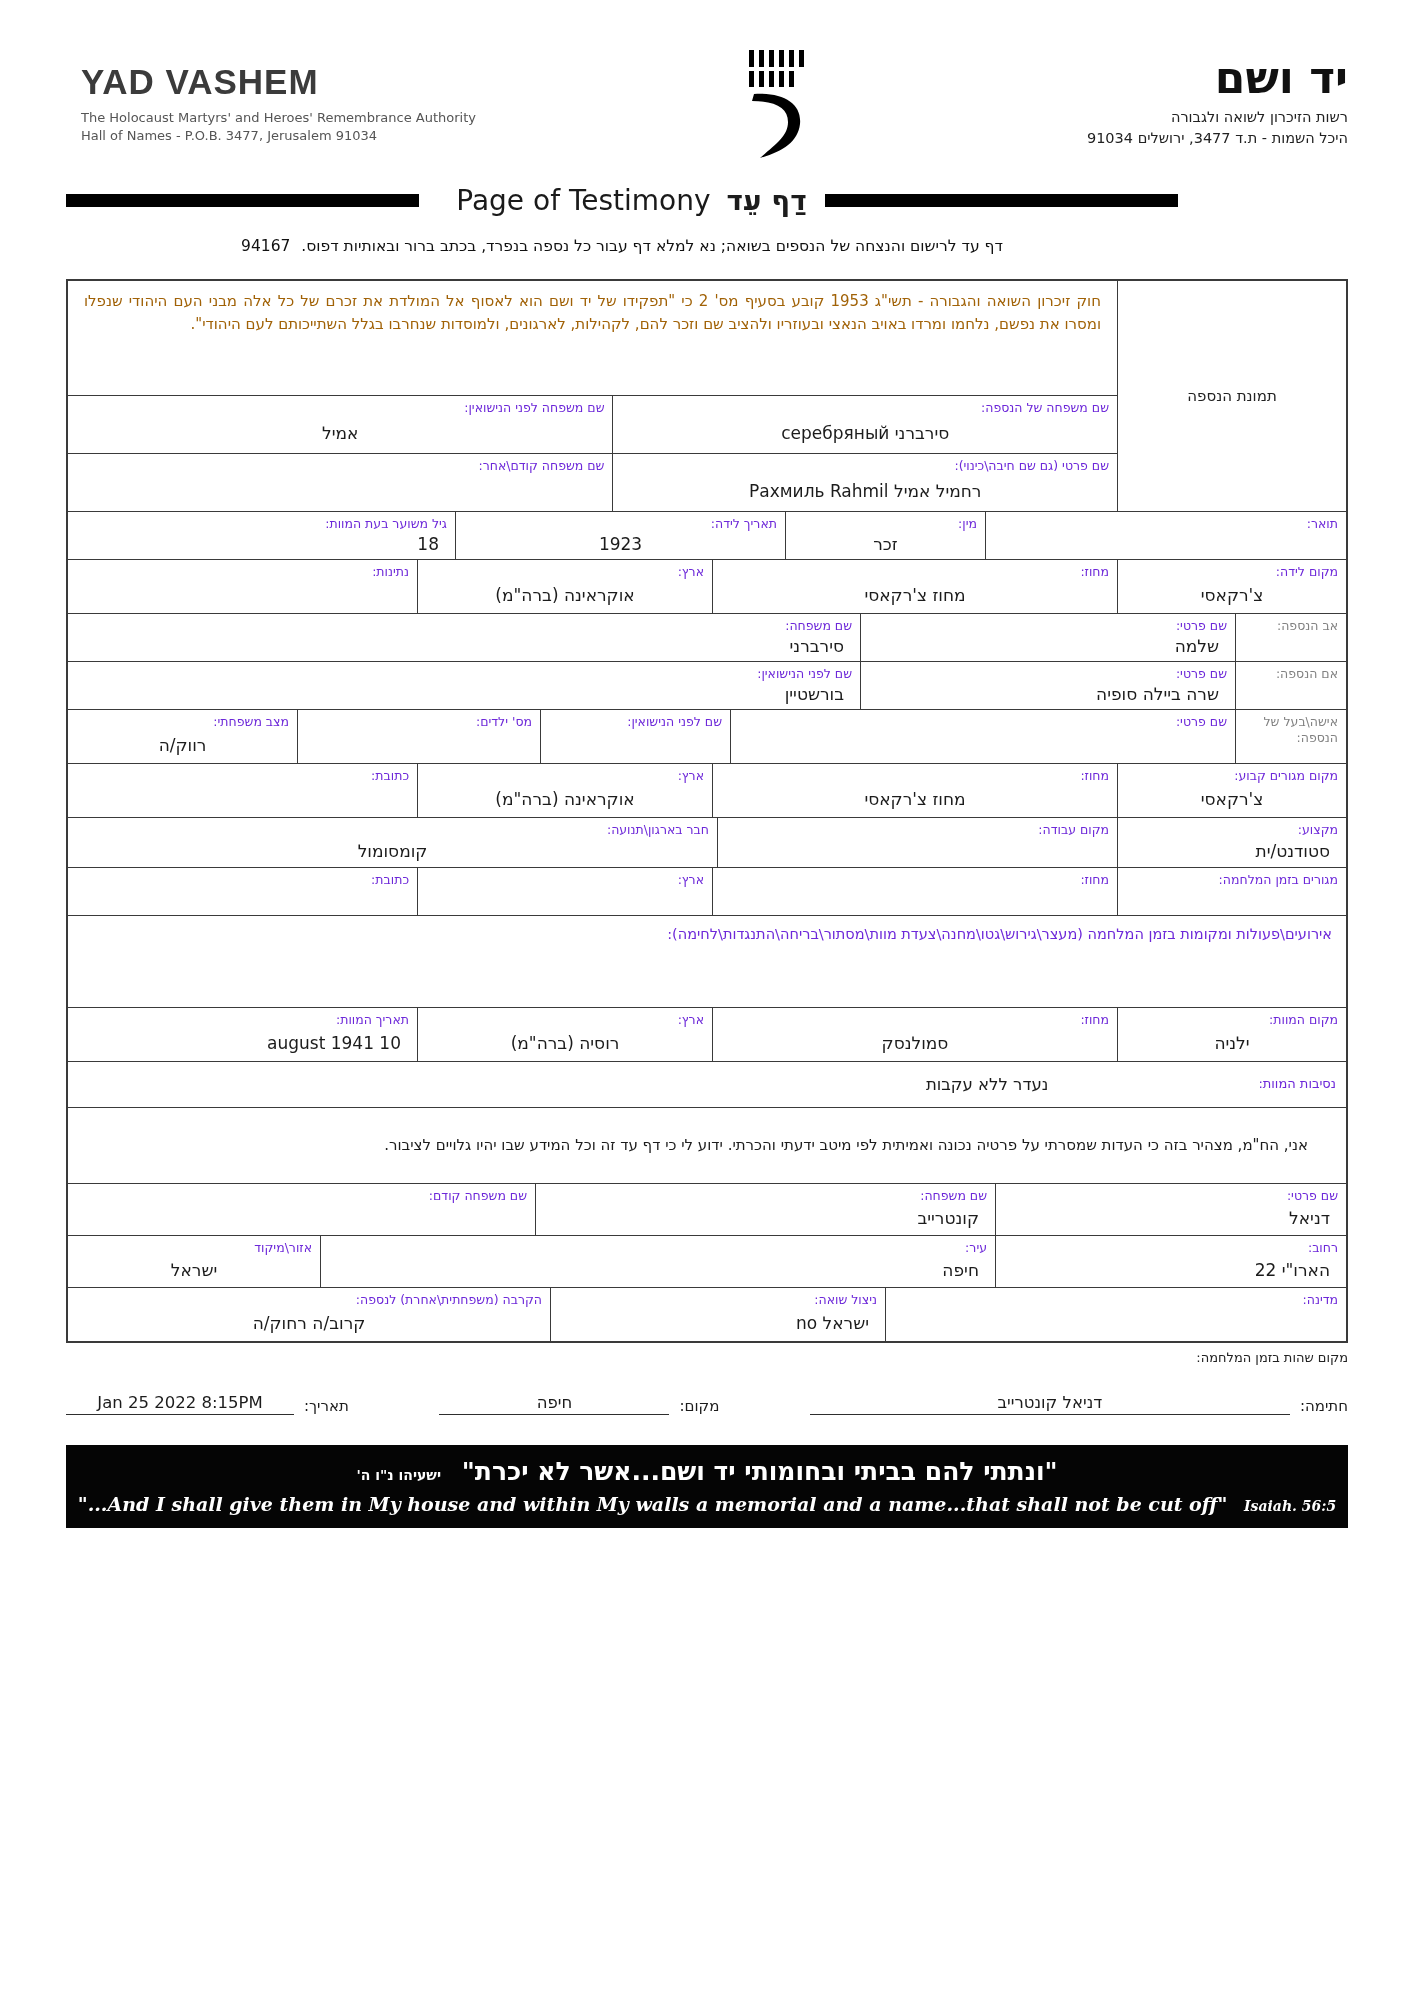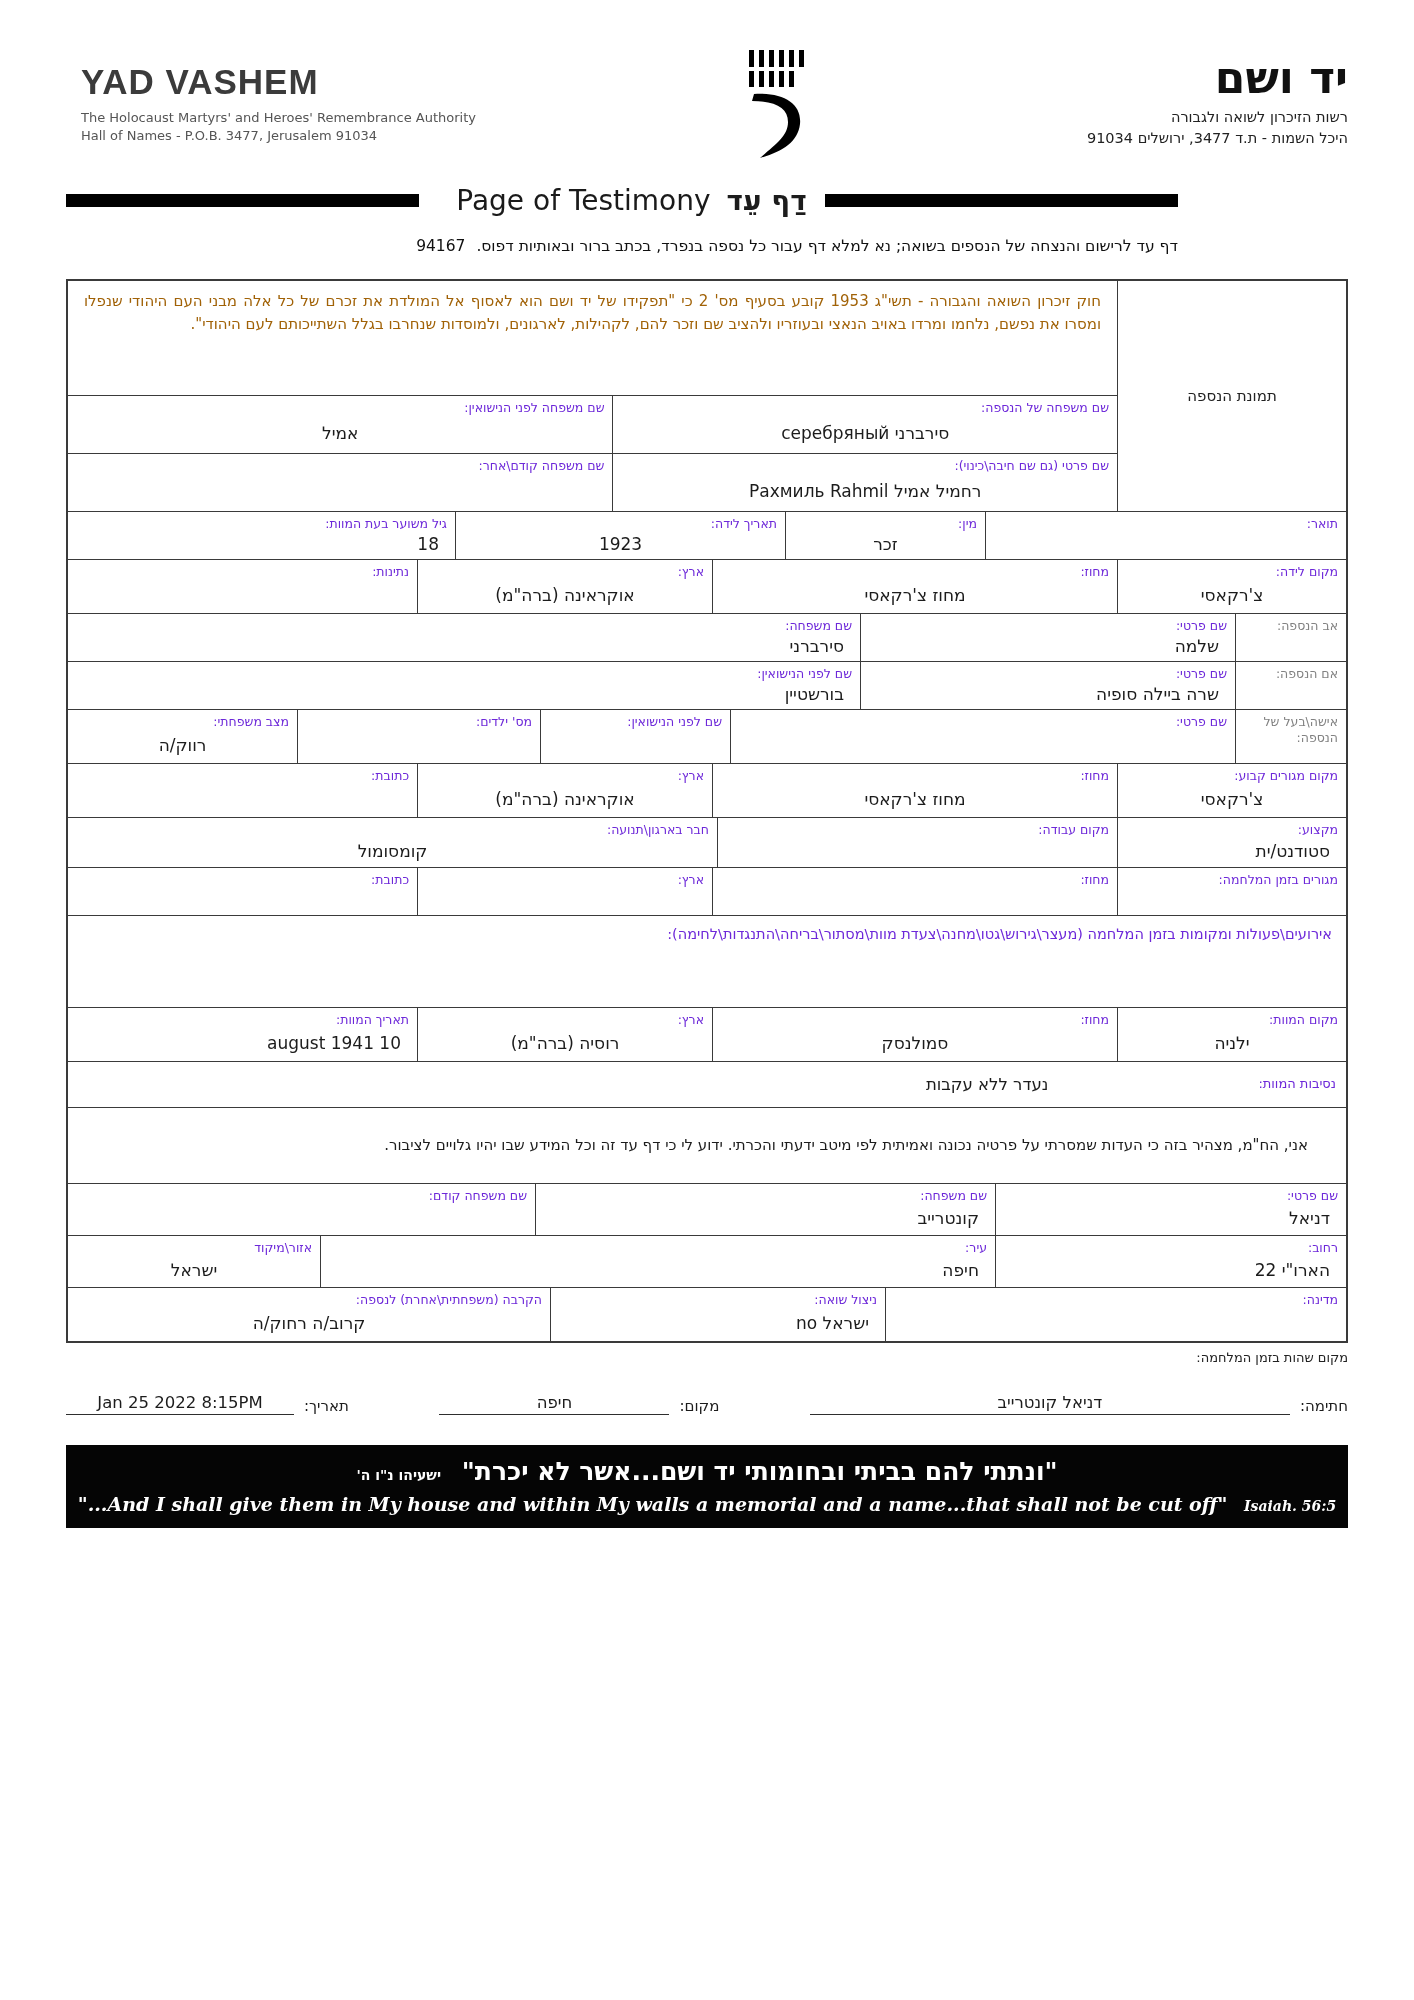--- a/index.html
+++ b/index.html
@@ -18,21 +18,21 @@
   .hdr-he { width: 330px; text-align: right; direction: rtl; padding-top: 6px; }
   .hdr-he .big { font-size: 44px; font-weight: bold; color: #111; margin-bottom: 4px; }
   .hdr-he .sub { font-size: 14.5px; line-height: 1.45; color: #222; }
   
   .tbar { display: flex; align-items: center; width: 1112px; margin-top: 22px; }
   .tbar .bar { flex: 1; height: 13px; background: #000; }
   .tbar .txt { margin: 0 18px; white-space: nowrap; display: flex; align-items: baseline; }
   .tbar .en { font-size: 28px; color: #1a1a1a; margin-left: 19px; }
   .tbar .he { font-size: 28px; font-weight: bold; margin-left: 16px; }
   
-  .intro { width: 1112px; margin-top: 20px; direction: rtl; font-size: 15.5px; color: #111; }
+  .intro { width: 1112px; margin-top: 20px; text-align: center; direction: rtl; font-size: 15.5px; color: #111; }
   .intro .num { margin-inline-start: 6px; }
   
   .form { margin-top: 24px; border: 2px solid #3a3a3a; direction: rtl; background: #fff; }
   .form > * + * { border-top: 1px solid #3a3a3a; }
   .tsec { display: flex; }
   .tsec .photo { flex: 0 0 228px; display: flex; align-items: center; justify-content: center; font-size: 15px; color: #222; }
   .tsec .tleft { flex: 1; border-left: none; }
   .tsec > .tleft { border-left: none; border-right: 0; }
   .tsec > .tleft { border-right: 0; }
   .tsec > .tleft { }

